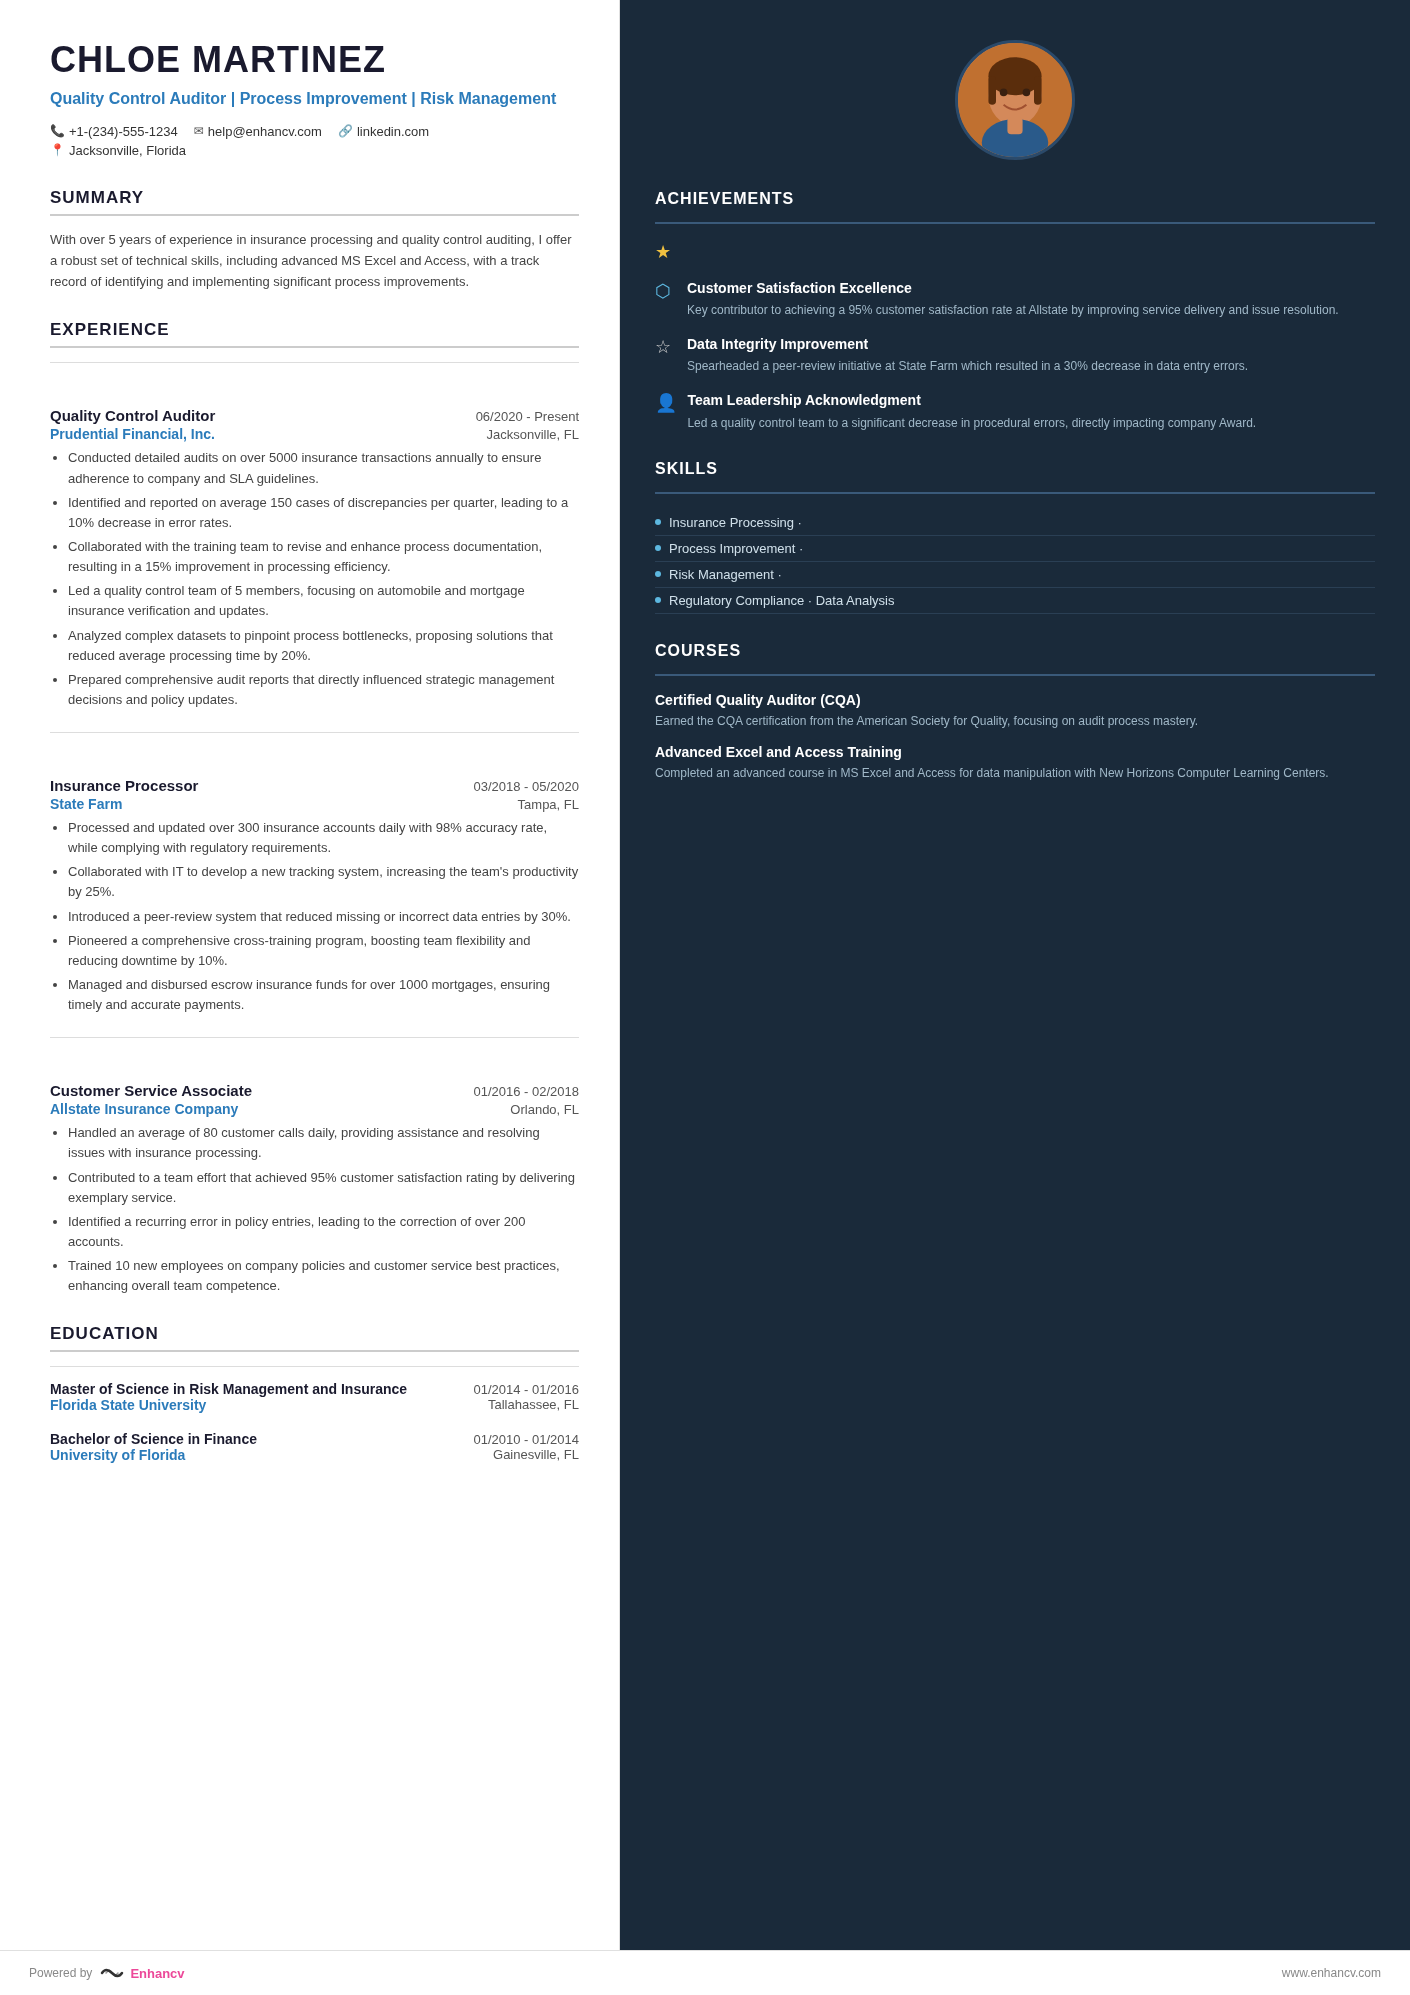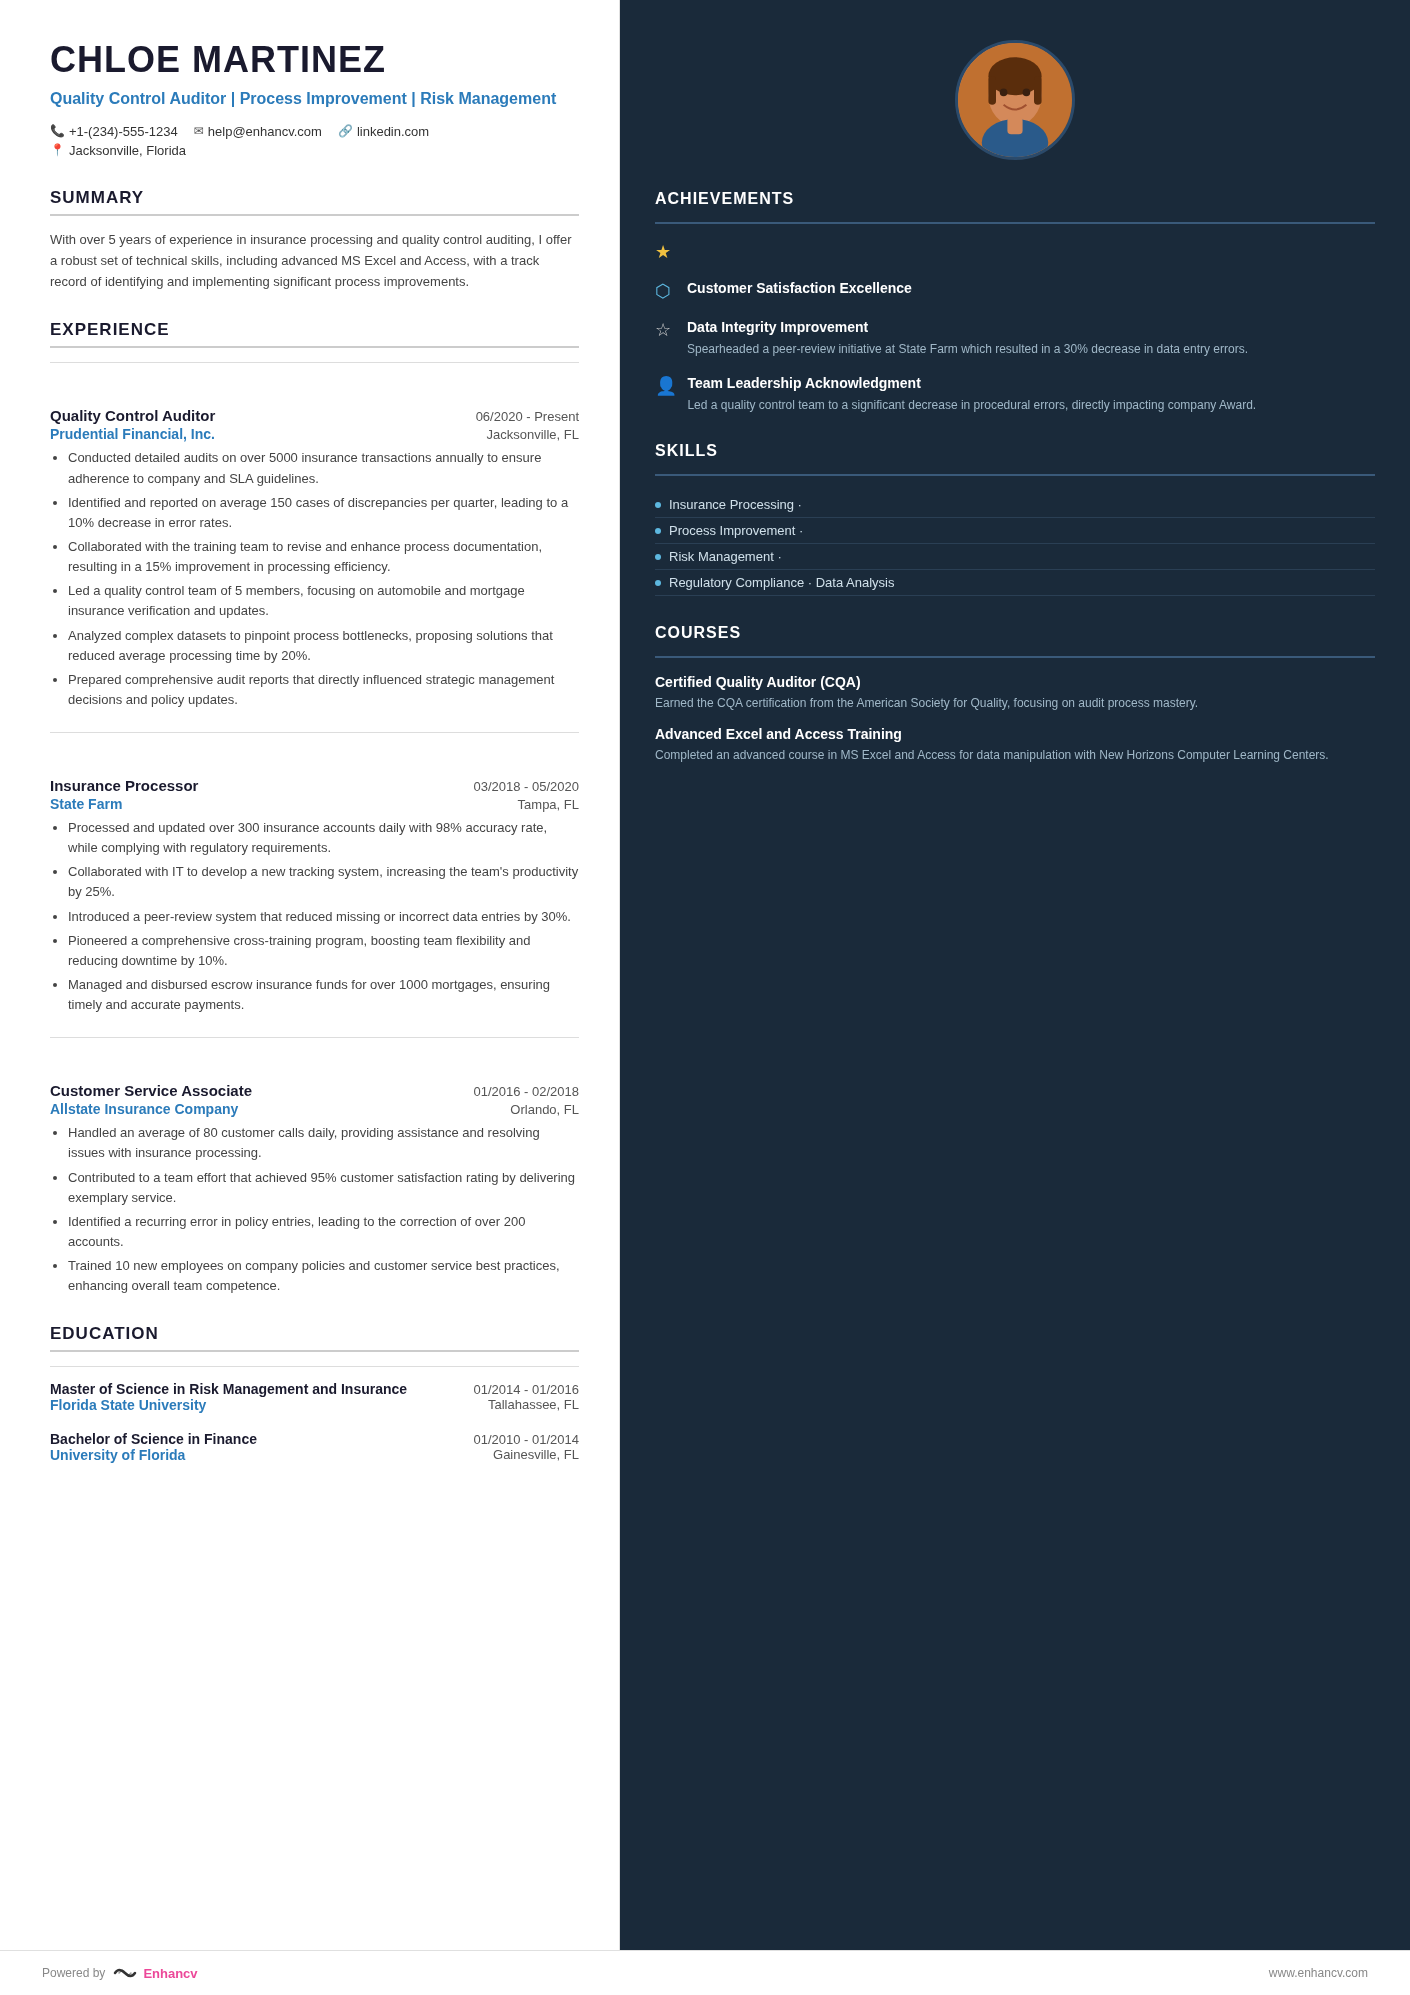--- a/index.html
+++ b/index.html
@@ -272,21 +272,21 @@
       margin-bottom: 4px;
     }
     .course-desc {
       font-size: 12px;
       color: #a0b8c8;
       line-height: 1.5;
     }
     
     .footer {
       background: #fff;
-      padding: 14px 42px;
+      padding: 14px 29px;
       display: flex;
       justify-content: space-between;
       align-items: center;
       border-top: 1px solid #e0e0e0;
       font-size: 12px;
       color: #888;
     }
     .footer-left {
       display: flex;
       align-items: center;
@@ -446,20 +446,21 @@
       <div class="right-section-title">ACHIEVEMENTS</div>
 
       <div class="achievement-item">
         <span class="achievement-icon">★</span>
       </div>
 
       <div class="achievement-item">
         <span class="achievement-icon shield">⬡</span>
         <div class="achievement-content">
           <div class="achievement-title">Customer Satisfaction Excellence</div>
+          <div class="achievement-desc">Key contributor to achieving a 95% customer satisfaction rate at Allstate by improving service delivery and issue resolution.</div>
         </div>
       </div>
 
       <div class="achievement-item">
         <span class="achievement-icon star-outline">☆</span>
         <div class="achievement-content">
           <div class="achievement-title">Data Integrity Improvement</div>
           <div class="achievement-desc">Spearheaded a peer-review initiative at State Farm which resulted in a 30% decrease in data entry errors.</div>
         </div>
       </div>

